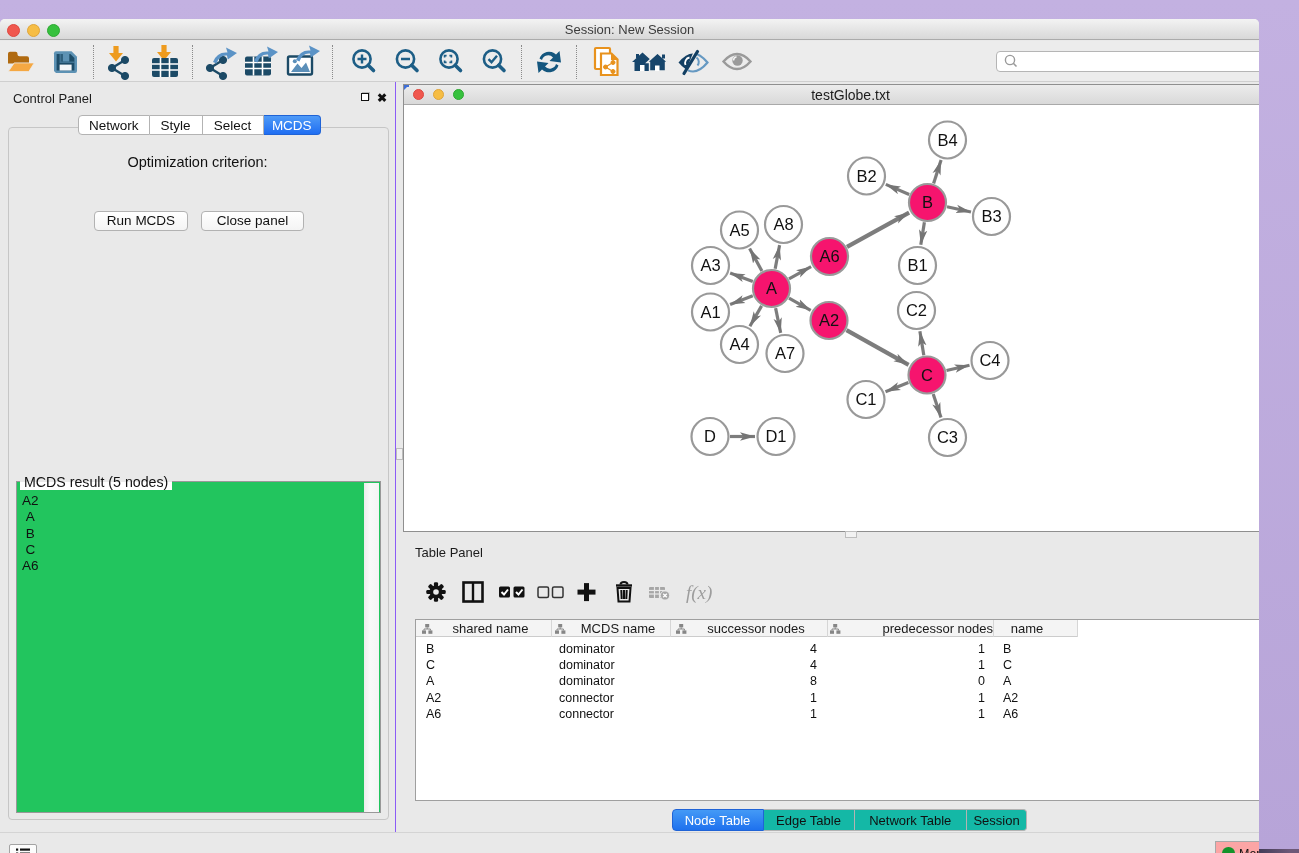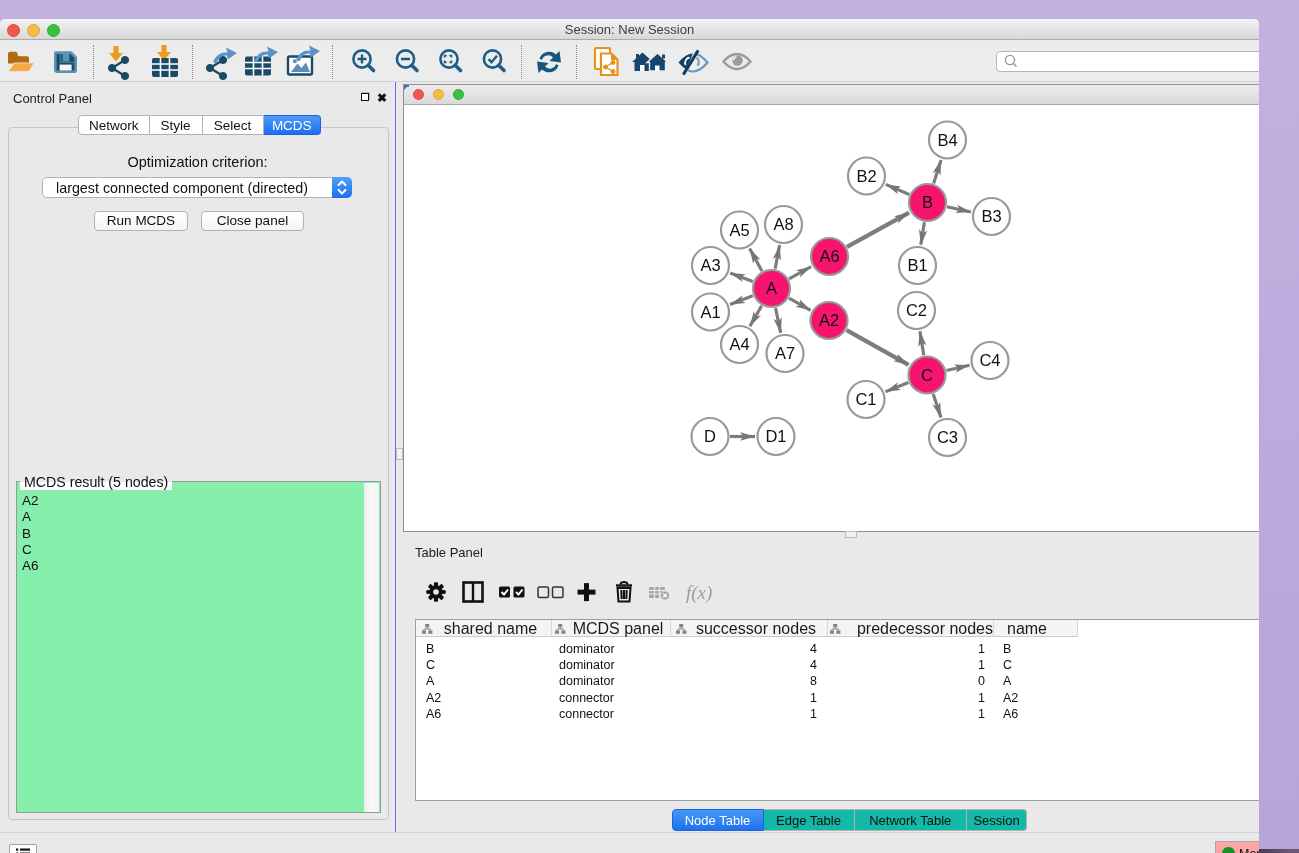--- a/index.html
+++ b/index.html
@@ -24,21 +24,21 @@
 #cptabs{position:absolute;left:78px;top:33px;height:20px;display:flex;}
 .tab{height:20px;border:1px solid #b3b3b3;border-left:none;background:#fff;font-size:13.5px;color:#111;text-align:center;line-height:19px;}
 .tab.first{border-left:1px solid #b3b3b3;border-radius:4px 0 0 4px;}
 .tab.sel{background:linear-gradient(180deg,#4f9bf7,#1f6ef2);border-color:#1f63d6;color:#fff;border-radius:0 4px 4px 0;}
 #cpbody{position:absolute;left:8px;top:44.5px;width:381px;height:693.5px;border:1px solid #c6c6c6;border-radius:4px;background:#e9e9e9;}
 #optlab{position:absolute;left:0;top:28px;width:100%;text-align:center;font-size:14.5px;color:#111;}
 #combo{position:absolute;left:42px;top:95px;width:310px;height:21px;background:#fff;border:1px solid #b2b2b2;border-radius:5px;}
 #combo span{position:absolute;left:13px;top:2px;font-size:14.3px;color:#111;}
 #combocap{position:absolute;right:-1px;top:-1px;width:20px;height:21px;border-radius:0 5px 5px 0;background:linear-gradient(180deg,#51a0f8,#1c6ef0);}
 .btn{position:absolute;height:20px;background:linear-gradient(180deg,#ffffff,#f4f4f4);border:1px solid #b2b2b2;border-radius:4px;font-size:13.5px;color:#111;text-align:center;line-height:18px;}
-#grp{position:absolute;left:16px;top:399px;width:364.5px;height:332px;border:1px solid #989898;background:#86efac;}
+#grp{position:absolute;left:16px;top:399px;width:364.5px;height:332px;border:1px solid #989898;background:#22c55e;text-align:center;}
 #grplab{position:absolute;left:3px;top:-8px;padding:0 4px;font-size:14.2px;color:#111;background:linear-gradient(180deg,#e9e9e9 50%,#ffffff 50%);}
 #grplist{position:absolute;left:5px;top:11px;font-size:13.5px;color:#111;line-height:16.3px;}
 #grpsb{position:absolute;right:1px;top:1px;width:15px;height:329px;background:linear-gradient(90deg,#ececec,#f9f9f9 40%,#f4f4f4);}
 
 #statline{position:absolute;left:0;top:750px;width:1299px;height:1px;background:#d4d4d4;}
 #lbtn{position:absolute;left:9px;top:762px;width:28px;height:19px;background:#fcfcfc;border:1px solid #a3a3a3;border-radius:2px;}
 #membtn{position:absolute;left:1215px;top:759px;width:73.5px;height:23.5px;background:#fca5a5;border:1px solid #a8a8a8;}
 #memdot{position:absolute;left:6px;top:5.2px;width:12.5px;height:12.5px;border-radius:50%;background:#14932b;}
 #memtxt{position:absolute;left:23px;top:5px;font-size:12.5px;color:#111;}
 
@@ -50,21 +50,21 @@
 #gtitle .tl{top:4px;width:11px;height:11px;}
 #gtitletxt{position:absolute;top:2px;width:100%;text-align:center;font-size:14px;color:#1c1c1c;}
 #grip{position:absolute;right:1px;bottom:1px;width:13px;height:13px;}
 .divh{position:absolute;background:#f2f2f2;border:1px solid #bdbdbd;}
 
 #tp{position:absolute;left:397px;top:457px;width:902px;height:293px;background:#e9e9e9;}
 #tph{position:absolute;left:18px;top:6px;font-size:13px;color:#1c1c1c;}
 #tptools{position:absolute;left:18px;top:32px;width:870px;height:40px;}
 #tbl{position:absolute;left:18px;top:80px;width:877px;height:182px;background:#fff;border:1px solid #9f9f9f;}
 #thead{position:absolute;left:0;top:0;width:662px;height:17px;background:#f4f4f4;border-bottom:1px solid #cccccc;}
-.th{position:absolute;top:0;height:17px;border-right:1px solid #d6d6d6;font-size:16px;color:#1a1a1a;text-align:center;line-height:17px;}
+.th{position:absolute;top:0;height:17px;border-right:1px solid #d6d6d6;font-size:13px;color:#1a1a1a;text-align:center;line-height:17px;}
 .rowtxt{position:absolute;font-size:12.5px;color:#111;line-height:16.2px;white-space:pre;}
 #tptabs{position:absolute;left:274.5px;top:269.5px;height:22px;display:flex;}
 .ttab{height:22px;border:1px solid #b3b3b3;border-left:none;background:#14b8a6;font-size:13px;color:#111;text-align:center;line-height:21px;}
 .ttab.first{border-left:1px solid #b3b3b3;border-radius:4px 0 0 4px;background:linear-gradient(180deg,#449af6,#1e71ee);border-color:#1f63d6;color:#fff;}
 .ttab.last{border-radius:0 4px 4px 0;}
 svg{display:block;}
 </style></head>
 <body>
 <div id="wall"></div>
 <div id="win">
@@ -224,46 +224,36 @@
       <div class="sqico" style="left:361px;top:11px;"></div>
       <div class="xico" style="left:377px;top:11px;">✖</div>
       <div id="cpbody"></div>
       <div id="optlab" style="top:72px;">Optimization criterion:</div>
       <div id="cptabs">
         <div class="tab first" style="width:71.5px;">Network</div>
         <div class="tab" style="width:53px;">Style</div>
         <div class="tab" style="width:61px;">Select</div>
         <div class="tab sel" style="width:57.5px;">MCDS</div>
       </div>
-      <div id="combo">
-        <span>largest connected component (directed)</span>
-        <div id="combocap">
-            <svg width="20" height="21" viewBox="0 0 20 21">
-              <g fill="none" stroke="#fff" stroke-width="2.1" stroke-linecap="round" stroke-linejoin="round">
-                <path d="M6.6,8 L10,4.4 L13.4,8"></path>
-                <path d="M6.6,13 L10,16.6 L13.4,13"></path>
-              </g>
-            </svg>
-          </div>
-      </div>
       <div class="btn" style="left:94px;top:129px;width:94px;">Run MCDS</div>
       <div class="btn" style="left:201px;top:129px;width:103px;">Close panel</div>
       <div id="grp">
         <div id="grplab">MCDS result (5 nodes)</div>
         <div id="grplist">A2<br>A<br>B<br>C<br>A6</div>
         <div id="grpsb"></div>
       </div>
     </div>
     <div id="gwin">
       <div style="position:absolute;left:0;top:0;width:0;height:0;border-left:5px solid #3f6fd8;border-bottom:5px solid transparent;z-index:3;"></div>
         <div style="position:absolute;left:0;top:0;width:5px;height:2px;background:#3f6fd8;z-index:3;"></div>
         <div id="gtitle">
         <div class="tl t1"></div>
           <div class="tl t2"></div>
           <div class="tl t3"></div>
+        <div id="gtitletxt">testGlobe.txt</div>
       </div>
       <svg style="position:absolute;left:0;top:20px;" width="893" height="426" viewBox="404 86 893 426">
         <defs>
           <marker id="arw" viewBox="0 0 15 10" refX="15" refY="5" markerWidth="15" markerHeight="10" markerUnits="userSpaceOnUse" orient="auto">
               <path d="M15,5 L0,0.8 L3.6,5 L0,9.2 Z" fill="#757575"></path>
             </marker>
         </defs>
         <g stroke="#7d7d7d">
 <line x1="761.9" y1="252.0" x2="749.6" y2="229.4" stroke-width="3.2" marker-end="url(#arw)"></line>
 <line x1="775.2" y1="249.8" x2="779.6" y2="226.1" stroke-width="3.2" marker-end="url(#arw)"></line>
@@ -426,21 +416,21 @@
                   <line x1="8.4" y1="5" x2="8.4" y2="6.4"></line>
                 </g>
               </g>
             </defs>
           <use href="#org" x="6" y="4"></use>
             <use href="#org" x="139" y="4"></use>
             <use href="#org" x="260" y="4"></use>
             <use href="#org" x="414" y="4"></use>
         </svg>
         <div class="th" style="left:0;width:136px;padding-left:14px;">shared name</div>
-        <div class="th" style="left:136px;width:119px;padding-left:14px;">MCDS panel</div>
+        <div class="th" style="left:136px;width:119px;padding-left:14px;">MCDS name</div>
         <div class="th" style="left:255px;width:157px;padding-left:14px;">successor nodes</div>
         <div class="th" style="left:412px;width:166px;padding-left:14px;text-align:right;">predecessor nodes</div>
         <div class="th" style="left:578px;width:84px;text-indent:-17px;">name</div>
         <div class="rowtxt" style="left:10px;top:21px;">B
 C
 A
 A2
 A6</div>
         <div class="rowtxt" style="left:143px;top:21px;">dominator
 dominator

